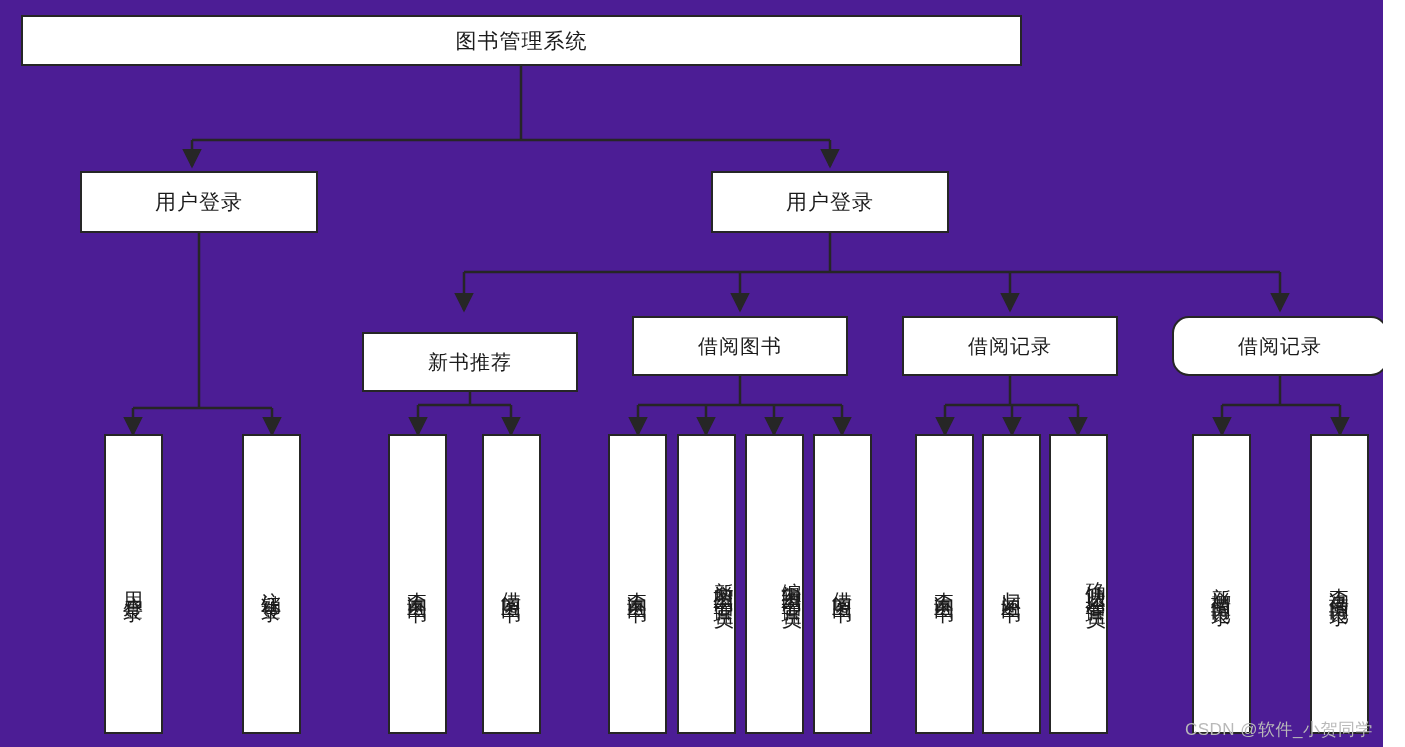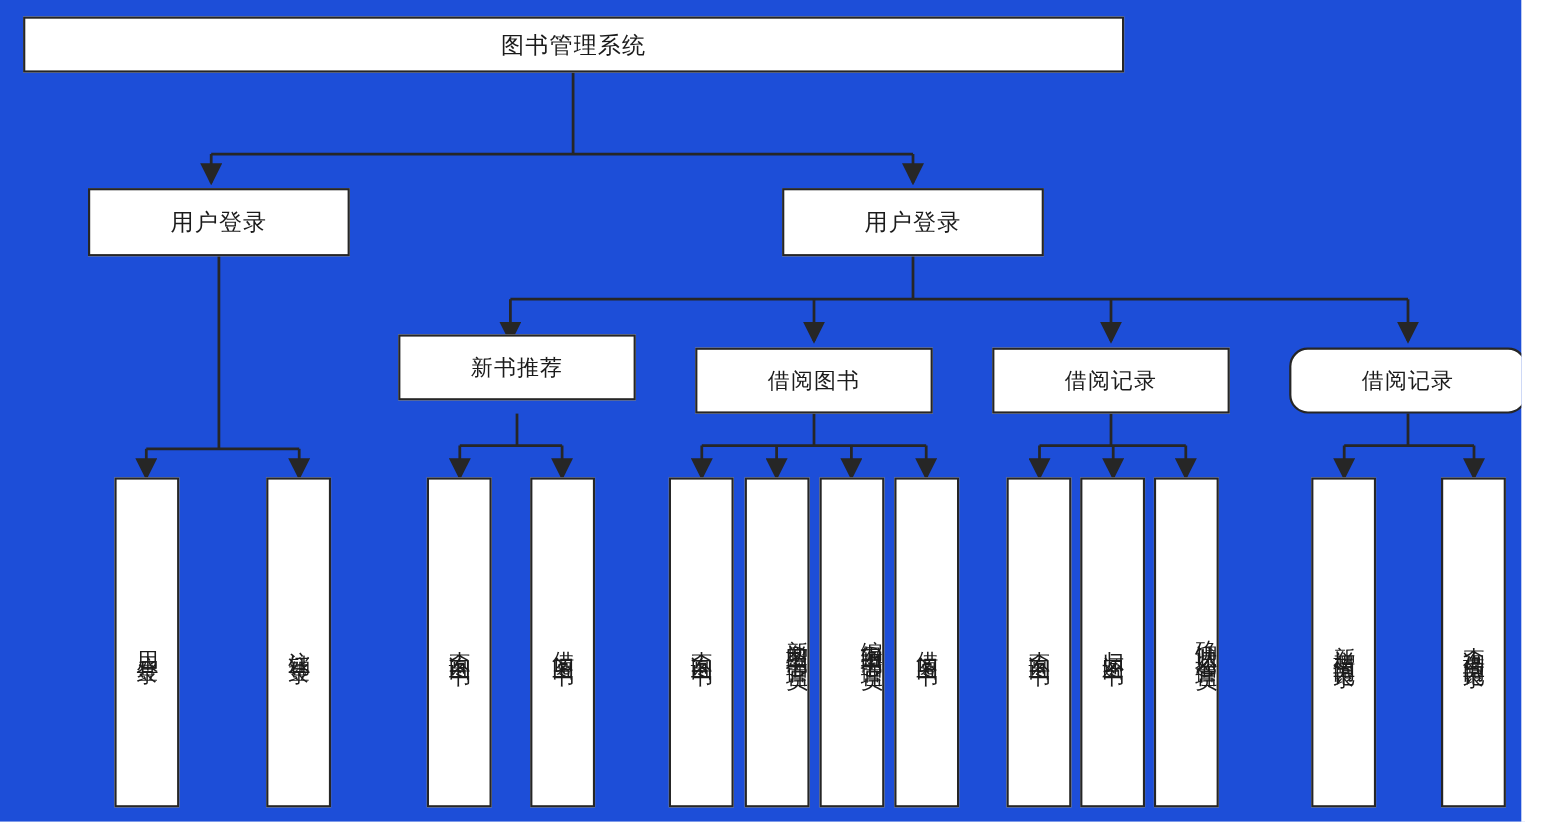--- a/index.html
+++ b/index.html
@@ -7,21 +7,21 @@
     padding: 0;
     background: #ffffff;
   }
   body {
     font-family: "Liberation Sans", "DejaVu Sans", sans-serif;
   }
   #canvas {
     position: relative;
     width: 1383px;
     height: 747px;
-    background: #1d4ed8;
+    background: #4c1d95;
     overflow: hidden;
   }
   .node {
     position: absolute;
     box-sizing: border-box;
     background: #ffffff;
     border: 2.5px solid #262626;
     display: flex;
     align-items: center;
     justify-content: center;
@@ -130,21 +130,21 @@
     <span class="node-label">图书管理系统</span>
   </div>
 
   <div class="node lvl2" style="left:80px; top:171px; width:238px; height:62px;">
     <span class="node-label">用户登录</span>
   </div>
   <div class="node lvl2" style="left:711px; top:171px; width:238px; height:62px;">
     <span class="node-label">用户登录</span>
   </div>
 
-  <div class="node lvl3" style="left:362px; top:304px; width:216px; height:60px;justify-content:center;">
+  <div class="node lvl3" style="left:362px; top:332px; width:216px; height:60px;justify-content:center;">
     <span class="node-label">新书推荐</span>
   </div>
   <div class="node lvl3" style="left:632px; top:316px; width:216px; height:60px;">
     <span class="node-label">借阅图书</span>
   </div>
   <div class="node lvl3" style="left:902px; top:316px; width:216px; height:60px;">
     <span class="node-label">借阅记录</span>
   </div>
   <div class="node lvl3" style="left:1172px; top:316px; width:216px; height:60px;border-radius:17px;">
     <span class="node-label">借阅记录</span>
@@ -187,14 +187,15 @@
     <span class="node-label">确认归还（管理员）</span>
   </div>
 
   <div class="node leaf short" style="left:1192px; top:434px; width:59px; height:300px;">
     <span class="node-label">新增借阅记录</span>
   </div>
   <div class="node leaf short" style="left:1310px; top:434px; width:59px; height:300px;">
     <span class="node-label">查询借阅记录</span>
   </div>
 
+  <div class="watermark">CSDN @软件_小贺同学</div>
 
 </div>
 
 </body></html>

